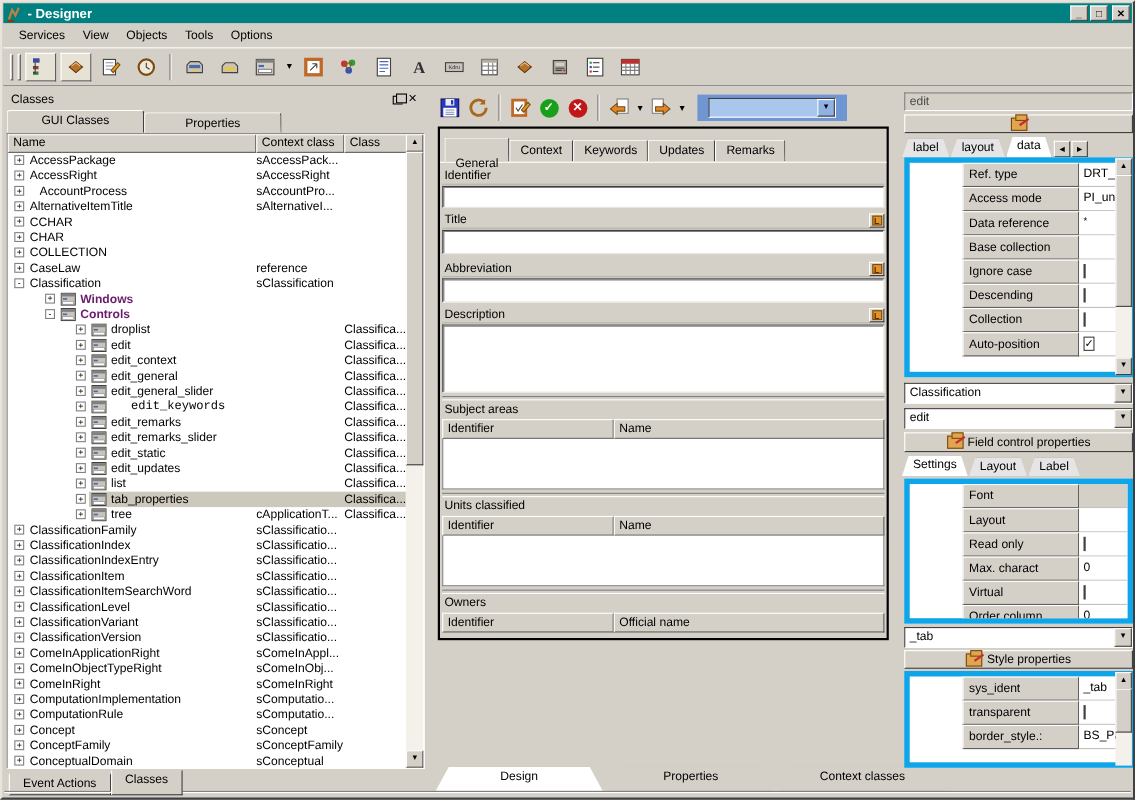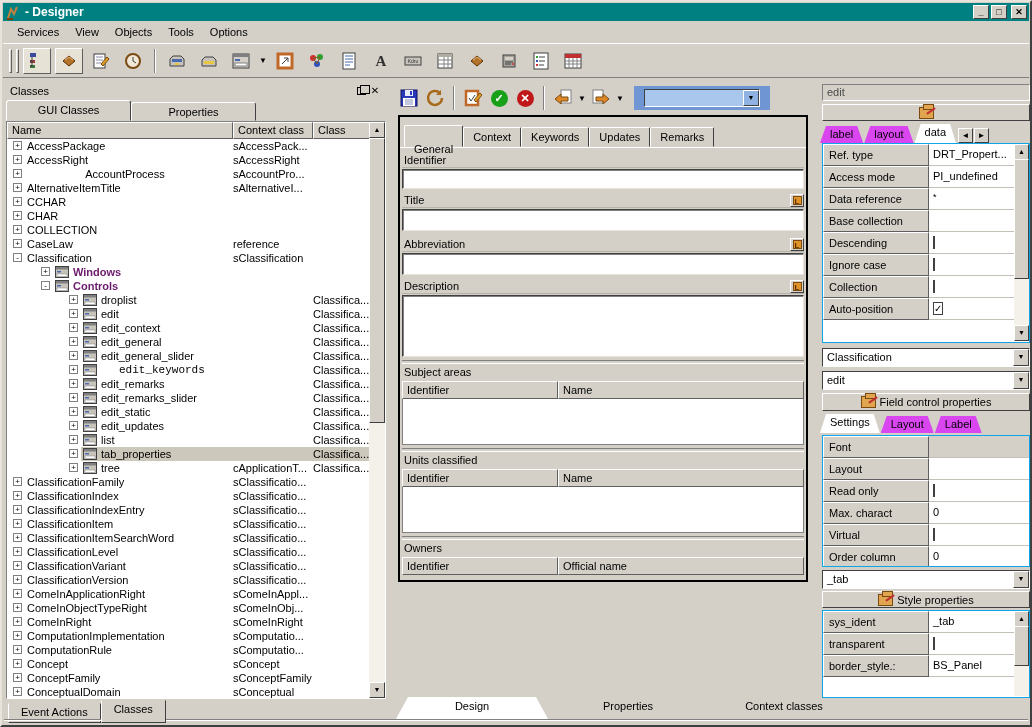--- a/index.html
+++ b/index.html
@@ -104,26 +104,26 @@
   .btab.active { background:#fff; }
   .bottom-line { position:absolute; left:2px; right:2px; top:717px; height:2px; border-top:1px solid #808080; border-bottom:1px solid #fff; }
 
   
   #right-panel { position:absolute; left:818px; top:80px; width:212px; height:618px; }
   .rp-edit { position:absolute; left:2px; top:2px; right:2px; height:17px; background:#d4d0c8;
     border:1px solid; border-color:#808080 #fff #fff #808080; color:#4a4a4a; padding:1px 4px; }
   .rp-btn { position:absolute; left:2px; right:2px; height:17px; background:#d4d0c8; border:1px solid;
     border-color:#fff #404040 #404040 #fff; display:flex; align-items:center; justify-content:center; gap:4px; }
   .rp-tabs { position:absolute; left:0; right:0; height:19px; display:flex; align-items:flex-end; }
-  .rp-tab { background:#d946ef; padding:2px 10px 2px 10px; height:17px; margin-right:1px;
+  .rp-tab { background:#e5e5e5; padding:2px 10px 2px 10px; height:17px; margin-right:1px;
     clip-path:polygon(6px 0, calc(100% - 6px) 0, 100% 100%, 0 100%); filter:drop-shadow(0 0 1px #404040); }
   .rp-tab.active { background:#fff; height:19px; font-weight:normal; }
   .rp-arrow { width:15px; height:15px; background:#d4d0c8; border:1px solid; border-color:#fff #404040 #404040 #fff;
     font-size:8px; text-align:center; line-height:13px; margin-left:1px; }
-  .pgrid { position:absolute; left:2px; right:2px; overflow:hidden; background:#fff; border:1px solid #0ea5e9; }
+  .pgrid { position:absolute; left:2px; right:2px; overflow:hidden; background:#fff; border:5px solid #0ea5e9;padding-left:48px; }
   .pgrow { display:flex; height:22px; }
   .pglabel { width:106px; background:#d4d0c8; border:1px solid; border-color:#fff #5f5f5f #5f5f5f #fff;
     padding:4px 3px 0 5px; overflow:hidden; white-space:nowrap; }
   .pgval { flex:1; border-bottom:1px solid #c5c1b8; padding:4px 2px 0 4px; background:#fff;
     overflow:hidden; white-space:nowrap; position:relative; }
   .pgval.gray { background:#d4d0c8; }
   .cbx { width:12px; height:12px; background:#fff; border:1px solid #404040; font-size:10px; line-height:11px;
     text-align:center; margin-top:1px; }
   .rp-combo { position:absolute; left:2px; right:2px; height:19px; background:#fff; border:1px solid;
     border-color:#404040 #fff #fff #404040; display:flex; }
@@ -308,21 +308,21 @@
             <span class="cls"></span>
           </div>
           <div class="trow">
             <span class="exp" style="left: 6px;">+</span>
             <span class="nm" style="left: 20px; width: 204px;">AccessRight</span>
             <span class="ctx">sAccessRight</span>
             <span class="cls"></span>
           </div>
           <div class="trow">
             <span class="exp" style="left: 6px;">+</span>
-            <span class="nm" style="left: 16px; width: 204px; text-align: center;">AccountProcess</span>
+            <span class="nm" style="left: 29px; width: 204px;">AccountProcess</span>
             <span class="ctx">sAccountPro...</span>
             <span class="cls"></span>
           </div>
           <div class="trow">
             <span class="exp" style="left: 6px;">+</span>
             <span class="nm" style="left: 20px; width: 204px;">AlternativeItemTitle</span>
             <span class="ctx">sAlternativeI...</span>
             <span class="cls"></span>
           </div>
           <div class="trow">
@@ -787,25 +787,25 @@
         </div>
         <div class="pgrow">
           <div class="pglabel">Data reference</div>
           <div class="pgval small-ast">*</div>
         </div>
         <div class="pgrow">
           <div class="pglabel">Base collection</div>
           <div class="pgval"></div>
         </div>
         <div class="pgrow">
+          <div class="pglabel">Ignore case</div>
+          <div class="pgval"><span class="cbx"></span></div>
+        </div>
+        <div class="pgrow">
           <div class="pglabel">Descending</div>
-          <div class="pgval"><span class="cbx"></span></div>
-        </div>
-        <div class="pgrow">
-          <div class="pglabel">Ignore case</div>
           <div class="pgval"><span class="cbx"></span></div>
         </div>
         <div class="pgrow">
           <div class="pglabel">Collection</div>
           <div class="pgval"><span class="cbx"></span></div>
         </div>
         <div class="pgrow">
           <div class="pglabel">Auto-position</div>
           <div class="pgval"><span class="cbx">✓</span></div>
         </div>

